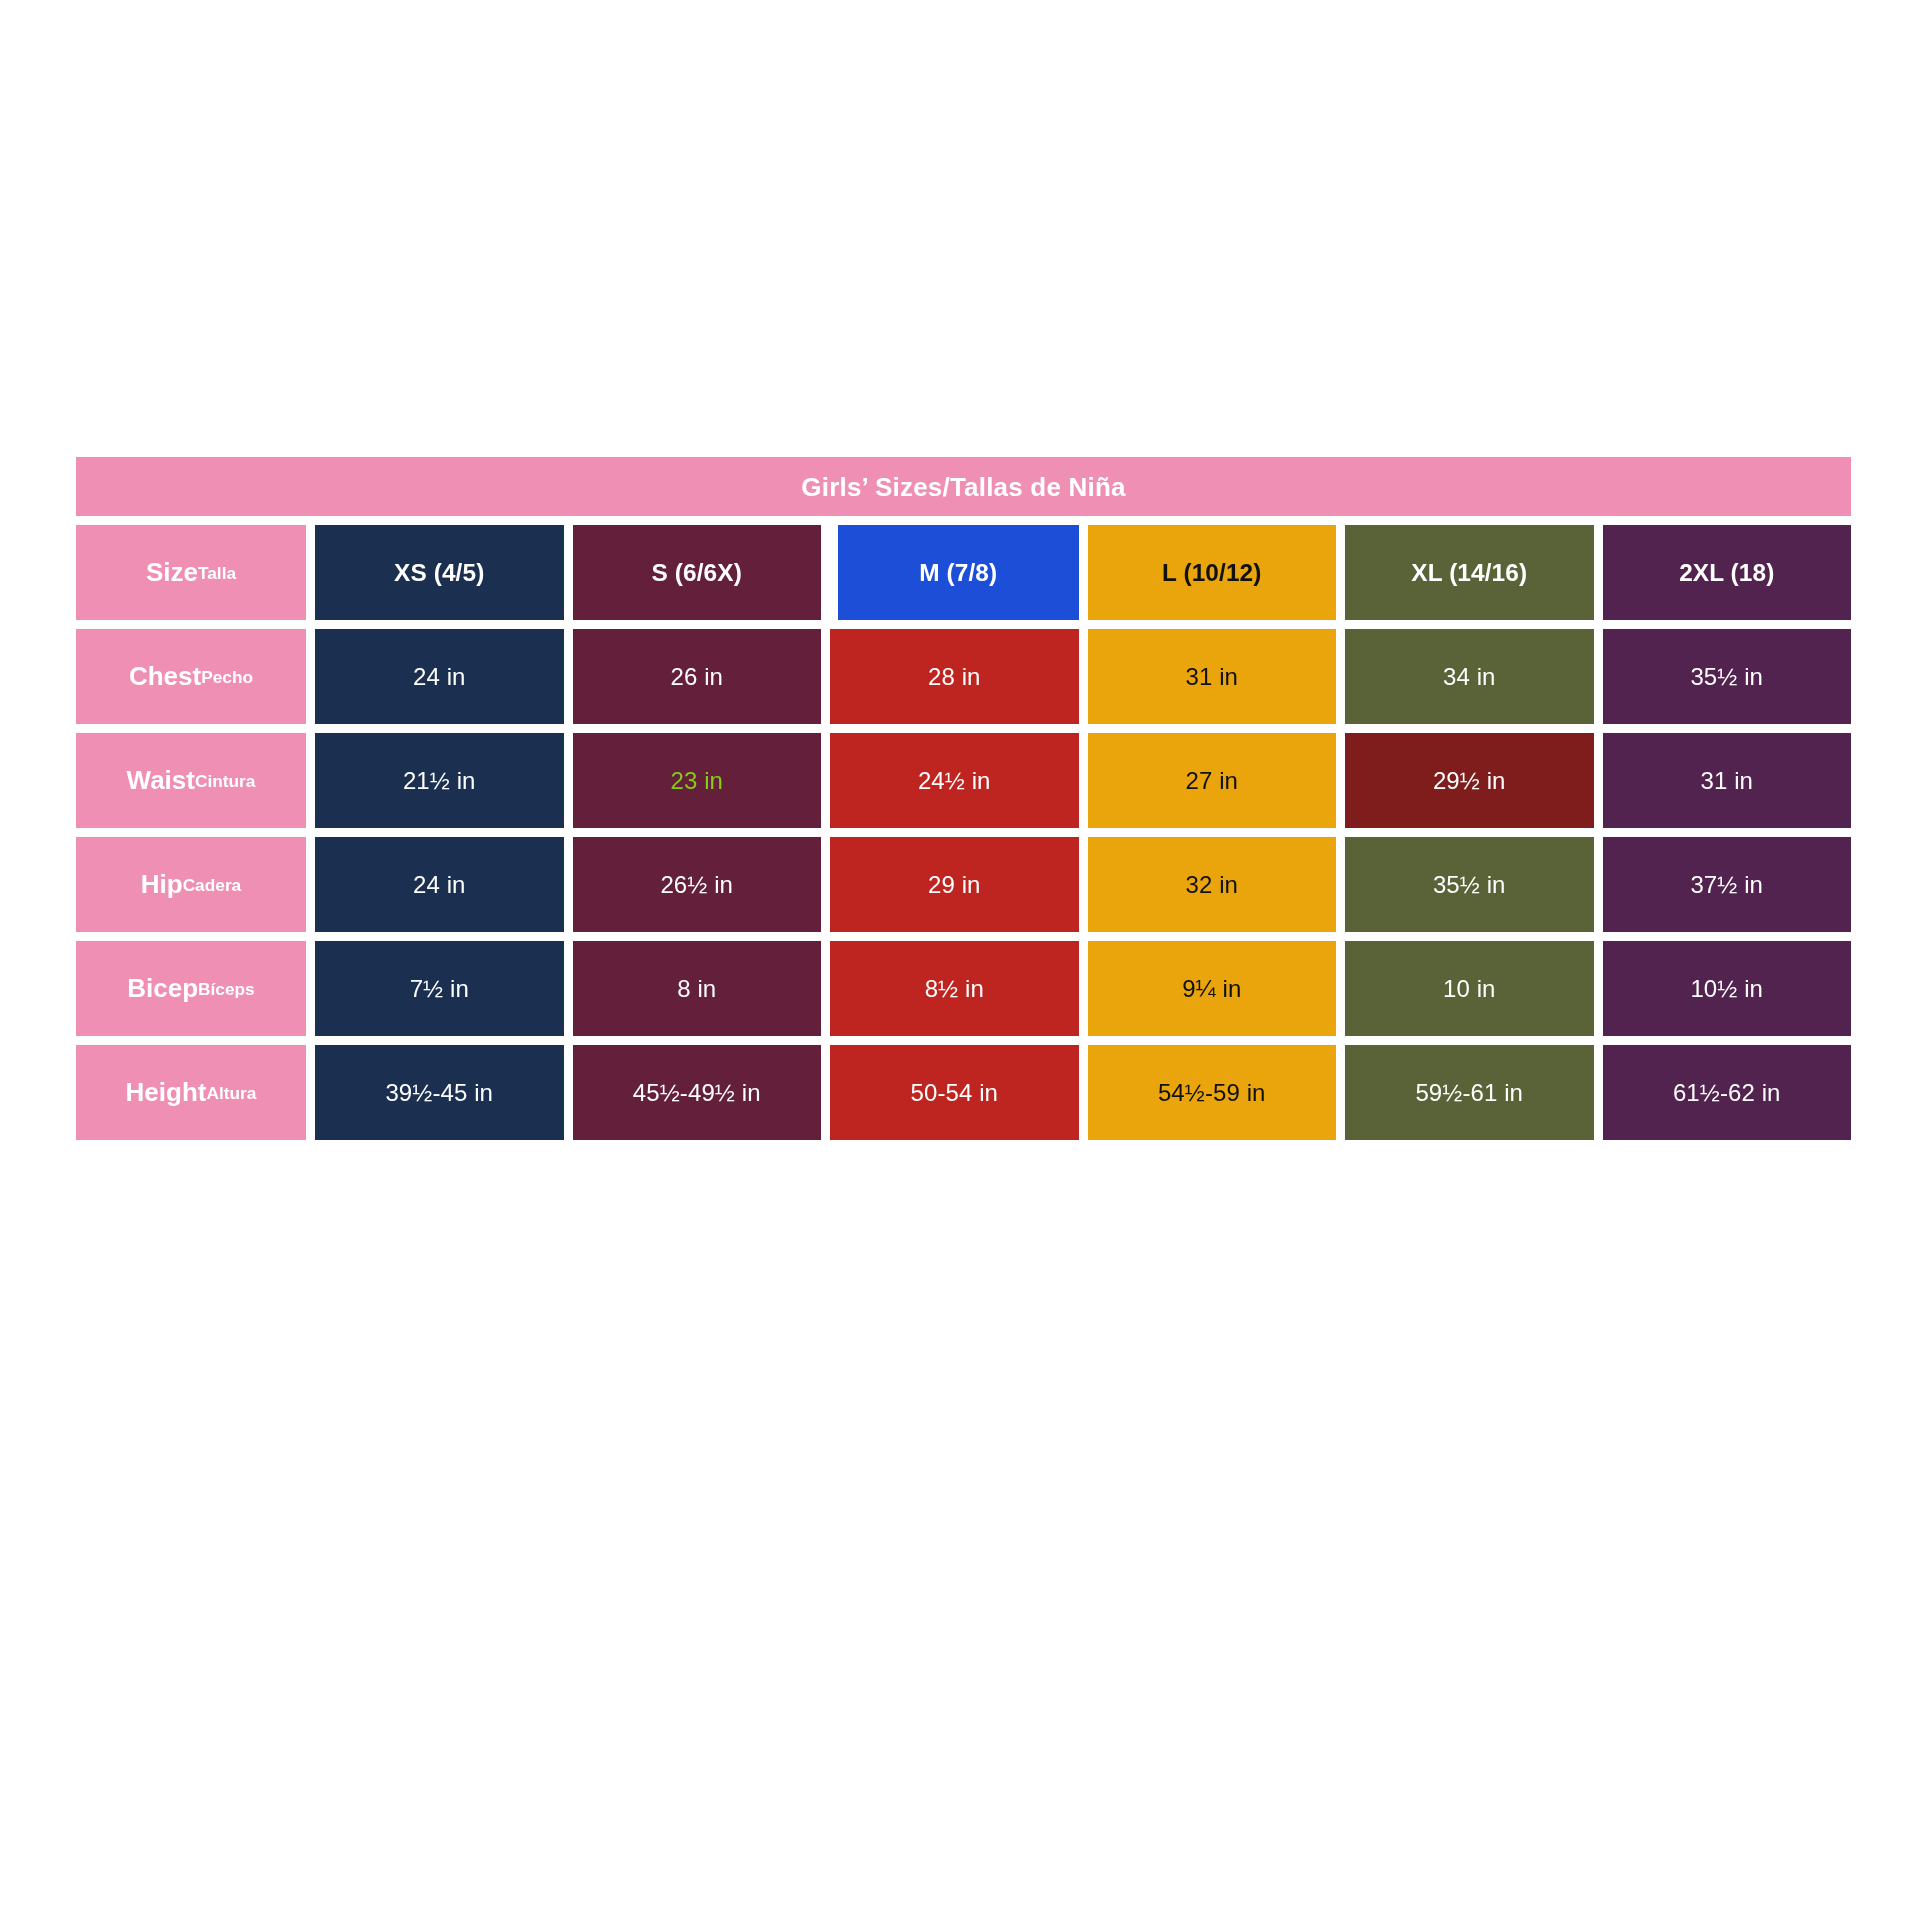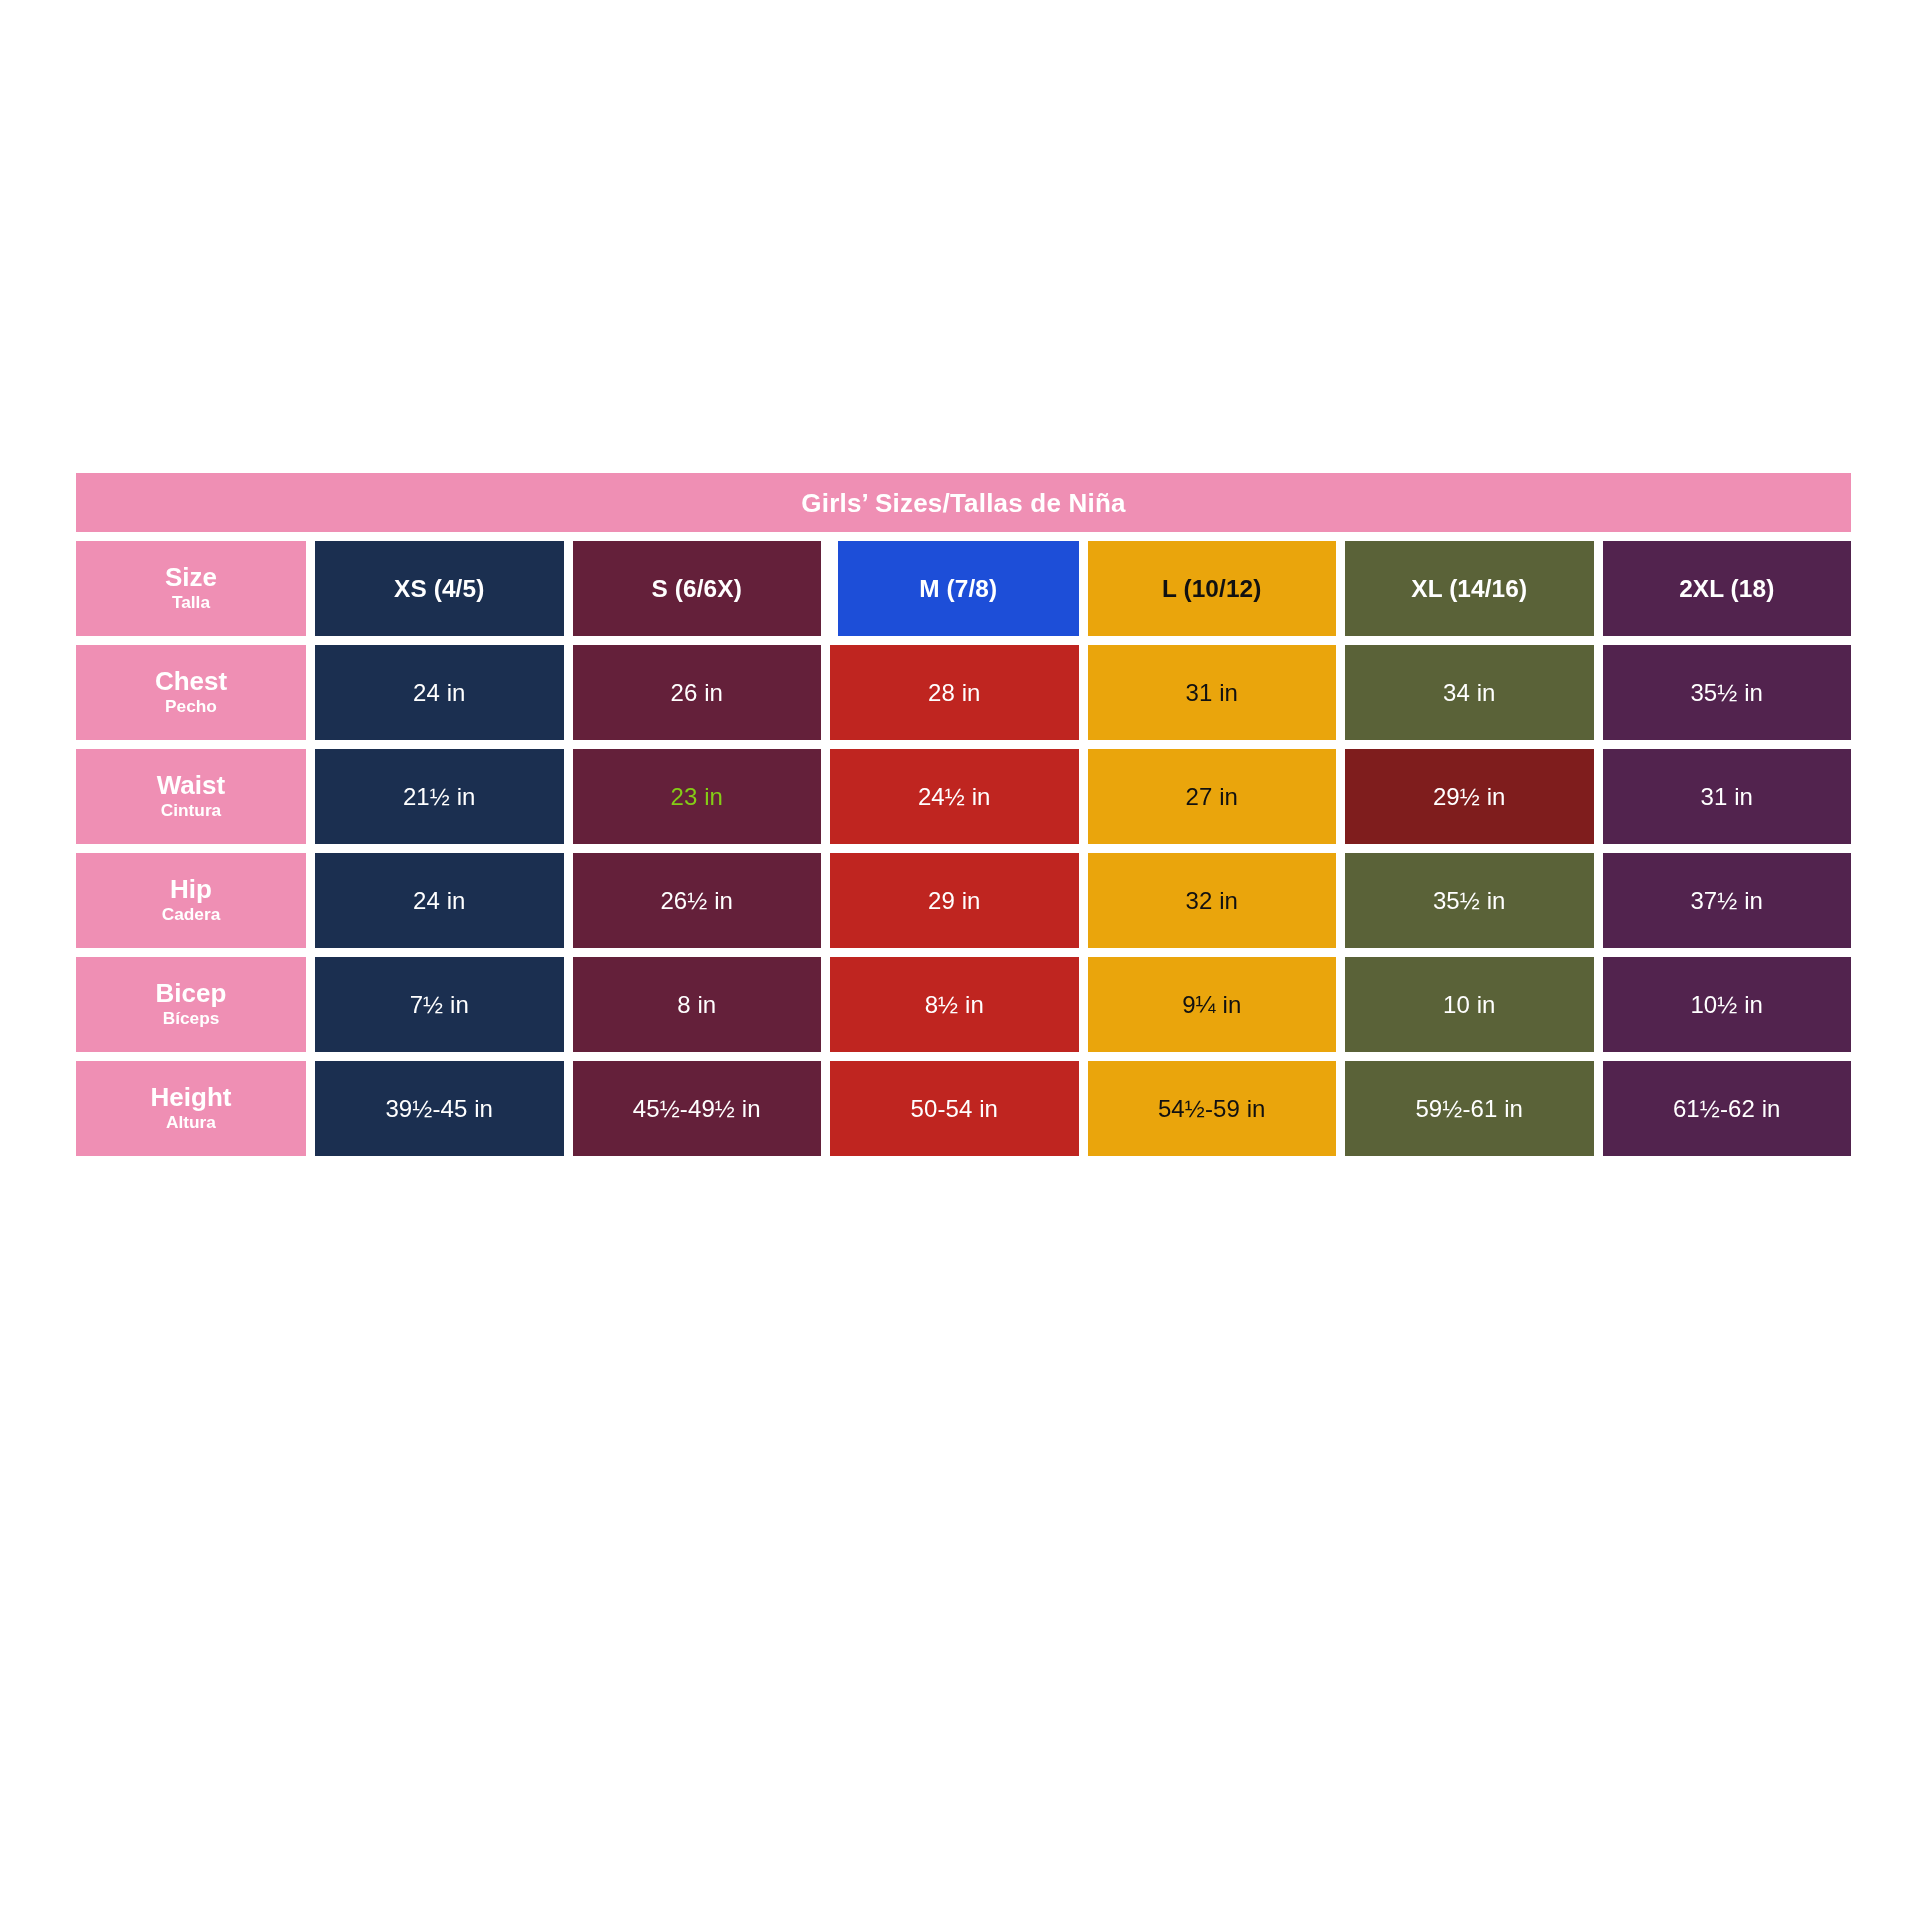--- a/index.html
+++ b/index.html
@@ -11,21 +11,21 @@
     overflow: hidden;
   }
   body {
     font-family: "Liberation Sans", sans-serif;
     -webkit-font-smoothing: antialiased;
   }
 
   #chart-wrap {
     position: absolute;
     left: 76px;
-    top: 473px;
+    top: 457px;
     width: 1775px;
   }
 
   
   .title-banner {
     background: #EF8FB4;
     height: 59px;
     display: flex;
     align-items: center;
     justify-content: center;
@@ -47,21 +47,20 @@
     grid-template-columns: 230px repeat(6, 1fr);
     column-gap: 9px;
     row-gap: 9px;
     width: 100%;
     box-sizing: border-box;
   }
 
   .cell {
     height: 95px;
     display: flex;
-    flex-direction: column;
     align-items: center;
     justify-content: center;
     box-sizing: border-box;
     text-align: center;
     overflow: hidden;
   }
 
   
   .cell.rowlabel {
     background: #EF8FB4;

